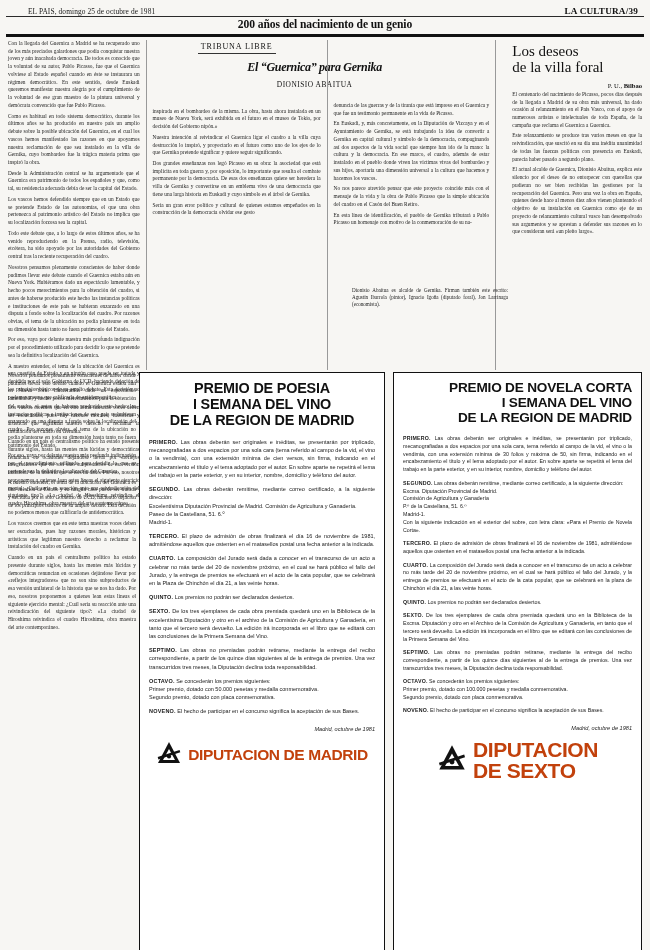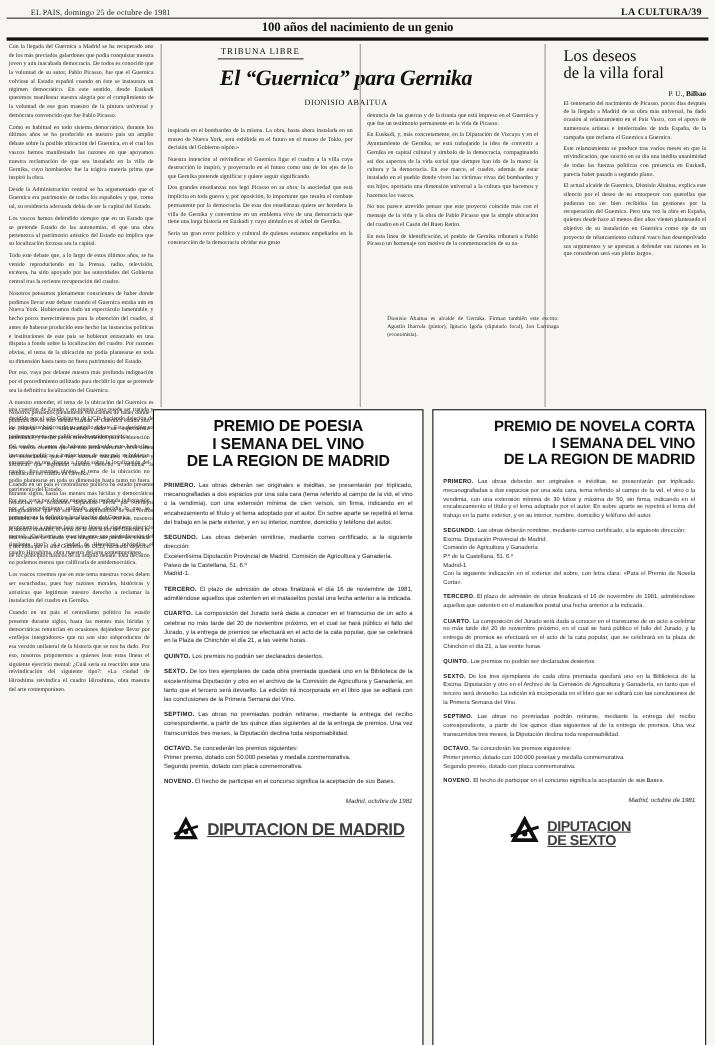--- a/index.html
+++ b/index.html
@@ -54,21 +54,21 @@
   .col-2{width:168px;padding:0 6px;border-left:1px solid #999;}
   .col-3{width:168px;padding:0 6px;border-left:1px solid #999;}
   .col-4{width:140px;padding-left:16px;border-left:1px solid #999;}
 
   .kicker{
     text-align:center;font-size:8px;letter-spacing:.9px;
     color:#111;padding-bottom:2px;margin-top:2px;
     border-bottom:1px solid #333;width:78px;margin-left:auto;margin-right:auto;
   }
   .headline{
-    text-align:center;font-size:20px;font-weight:bold;font-style:italic;
+    text-align:center;font-size:12px;font-weight:bold;font-style:italic;
     font-family:"Liberation Serif", serif;
     margin:7px 0 6px 0;letter-spacing:-.3px;line-height:1.05;
     white-space:nowrap;
   }
   .byline{
     text-align:center;font-size:7.4px;letter-spacing:.5px;color:#111;
     margin-bottom:19px;
   }
   .headline-r{
     font-size:15px;font-weight:normal;line-height:1.06;
@@ -120,44 +120,44 @@
   .ad-date{
     text-align:right;font-style:italic;font-size:5.6px;
     font-family:"Liberation Sans", sans-serif;margin-top:10px;color:#1a1a1a;
   }
   .ad-logo{
     display:flex;align-items:center;justify-content:center;
     margin-top:8px;gap:6px;
   }
   .ad-logo-text{
     font-family:"Liberation Sans", sans-serif;font-weight:bold;
-    color:#404040;line-height:1.0;letter-spacing:-.4px;text-decoration:underline;
+    color:#c2410c;line-height:1.0;letter-spacing:-.4px;
   }
   .ad-left .ad-logo-text{font-size:15.5px;}
-  .ad-right .ad-logo-text{font-size:13px;text-align:left;}
+  .ad-right .ad-logo-text{font-size:21px;text-align:left;}
   .logo-mark{flex:0 0 auto;}
 
   
   .flank{
     position:absolute;left:8px;top:372px;width:136px;height:560px;
     padding-right:7px;border-right:1px solid #999;box-sizing:border-box;
   }
   .flank .body{font-size:5.35px;}
 </style>
 </head>
 <body>
 
 <div class="page">
 
   <div class="masthead">
     <div class="masthead-left">EL PAIS, domingo 25 de octubre de 1981</div>
     <div class="masthead-right">LA CULTURA/39</div>
   </div>
   <div class="rule-thin" style="top:16px;"></div>
-  <div class="section-head">100 años del nacimiento de un genio</div>
+  <div class="section-head">200 años del nacimiento de un genio</div>
   <div class="rule-thick" style="top:34px;"></div>
 
   <div class="cols">
 
     <div class="col col-1">
       <div class="body">
         <p>Con la llegada del Guernica a Madrid se ha recuperado uno de los más preciados galardones que podía conquistar nuestra joven y aún inacabada democracia. De todos es conocido que la voluntad de su autor, Pablo Picasso, fue que el Guernica volviese al Estado español cuando en éste se instaurara un régimen democrático. En este sentido, desde Euskadi queremos manifestar nuestra alegría por el cumplimiento de la voluntad de ese gran maestro de la pintura universal y demócrata convencido que fue Pablo Picasso.</p>
         <p>Como es habitual en todo sistema democrático, durante los últimos años se ha producido en nuestro país un amplio debate sobre la posible ubicación del Guernica, en el cual los vascos hemos manifestado las razones en que apoyamos nuestra reclamación de que sea instalado en la villa de Gernika, cuyo bombardeo fue la trágica materia prima que inspiró la obra.</p>
         <p>Desde la Administración central se ha argumentado que el Guernica era patrimonio de todos los españoles y que, como tal, su residencia adecuada debía de ser la capital del Estado.</p>
         <p>Los vascos hemos defendido siempre que en un Estado que se pretende Estado de las autonomías, el que una obra pertenezca al patrimonio artístico del Estado no implica que su localización forzosa sea la capital.</p>

